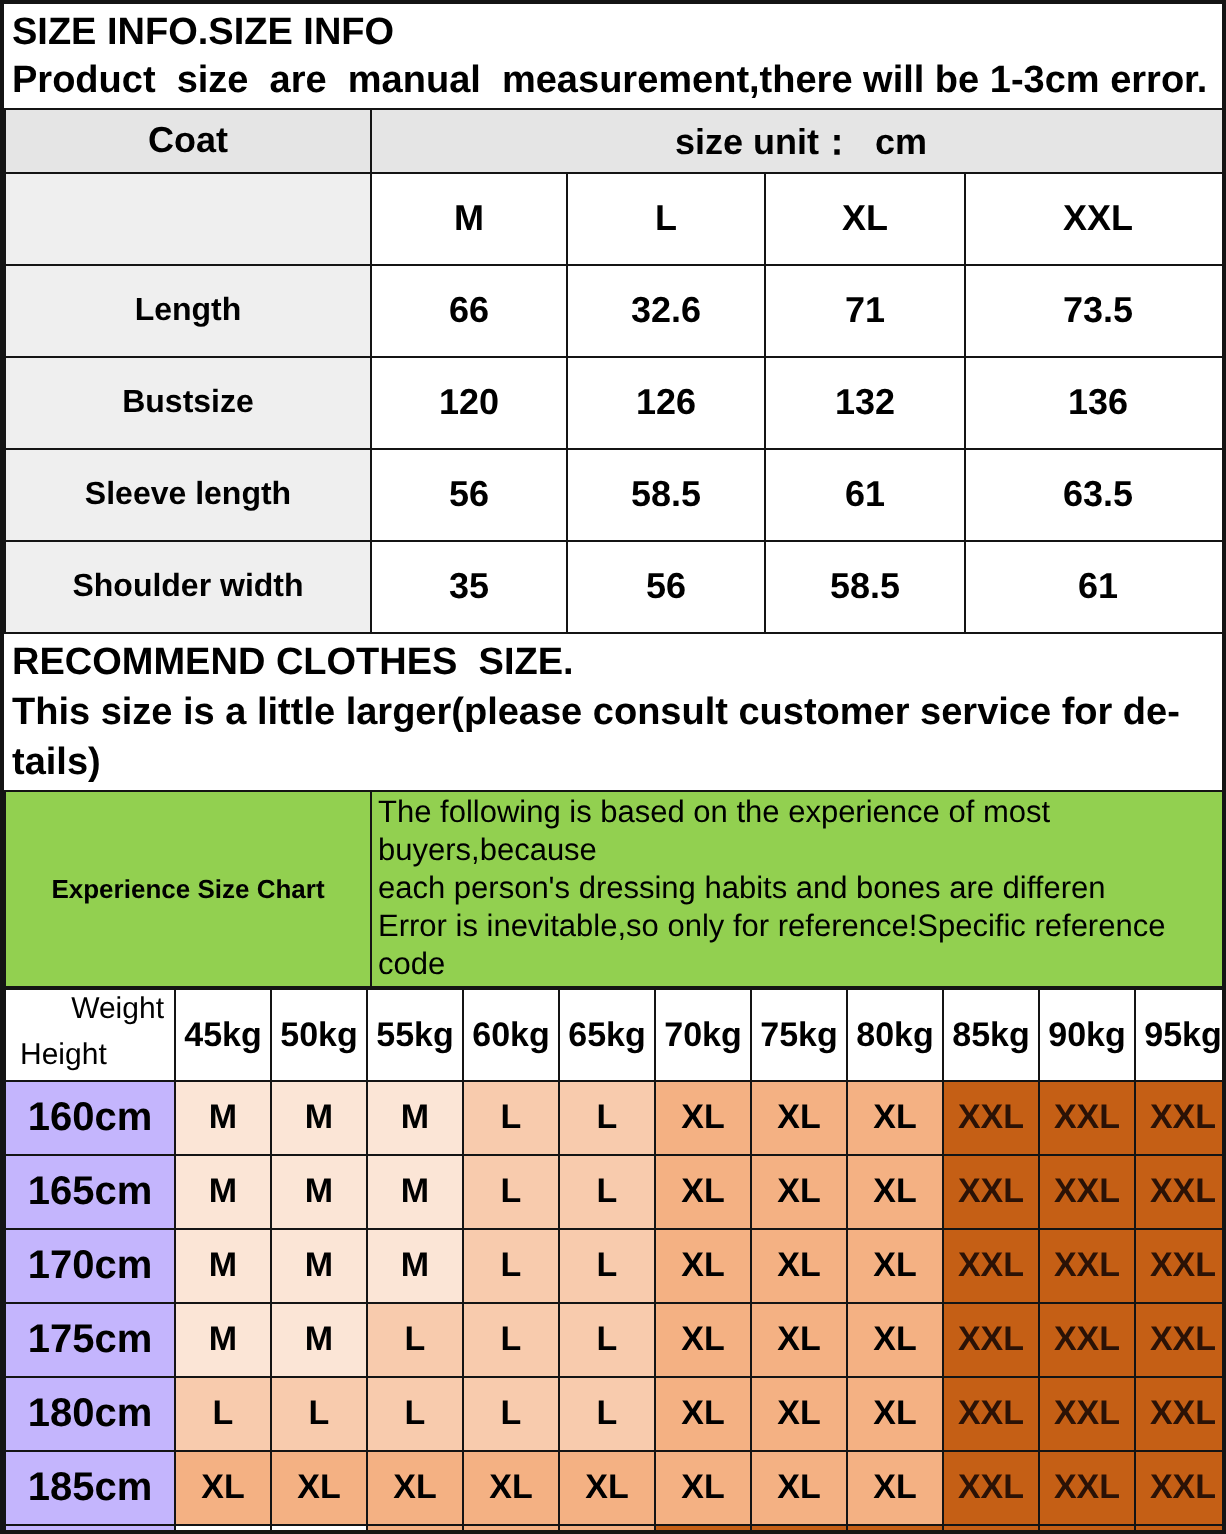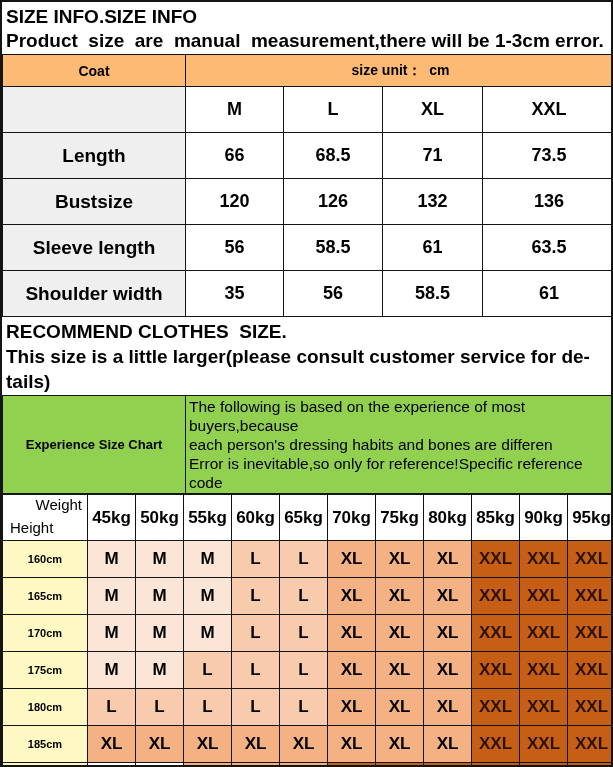--- a/index.html
+++ b/index.html
@@ -8,22 +8,22 @@
 
   .intro { padding:3px 0 1px 4px; }
   .intro div { font-weight:bold; font-size:19px; line-height:24px; white-space:pre-wrap; }
 
   table { border-collapse:collapse; width:613px; table-layout:fixed; }
   td, th { border:1px solid #141414; text-align:center; overflow:hidden; }
 
   
   .coat-table tr { height:46px; }
   .coat-table tr.unit-row { height:32px; }
-  .coat-table .green { background:#fdba74; font-weight:bold; font-size:14px; white-space:pre-wrap; }
-  .coat-table .rowlabel { background:#efefef; font-weight:bold; font-size:19px; }
+  .coat-table .green { background:#e5e5e5; font-weight:bold; font-size:18px; white-space:pre-wrap; }
+  .coat-table .rowlabel { background:#efefef; font-weight:bold; font-size:16px; }
   .coat-table .sizehead, .coat-table .val { font-weight:bold; font-size:18px; background:#fff; }
 
   
   .recommend { padding:2px 0 1px 4px; }
   .recommend div { font-weight:bold; font-size:19px; line-height:25px; white-space:pre-wrap; }
 
   
   .exp-table tr { height:58px; }
   .exp-table td { background:#92d050; }
   .exp-label { font-weight:bold; font-size:13px; }
@@ -31,21 +31,21 @@
 
   
   .matrix tr { height:37px; }
   .matrix tr.head-row { height:46px; }
   .matrix th, .matrix td { font-weight:bold; font-size:17px; background:#fff; }
   .matrix .m-M   { background:#fbe5d6; }
   .matrix .m-L   { background:#f8cbad; }
   .matrix .m-XL  { background:#f4b183; }
   .matrix .m-XXL { background:#c55f15; color:#2b1206; }
   .matrix .m-empty { background:#fff; }
-  .matrix .height-label { background:#fef9c3; font-size:11px; }
+  .matrix .height-label { background:#c4b5fd; font-size:20px; }
 
   .corner { position:relative; background:
     linear-gradient(to bottom right,
       transparent 0, transparent calc(50% - 1px),
       #333 calc(50% - 1px), #333 calc(50% + 1px),
       transparent calc(50% + 1px)); }
   .corner span { position:absolute; font-weight:normal; font-size:15px; }
   .corner .w { top:1px; right:5px; }
   .corner .h { bottom:4px; left:7px; }
 </style>
@@ -75,21 +75,21 @@
     <tr>
       <td class="rowlabel"></td>
       <td class="sizehead">M</td>
       <td class="sizehead">L</td>
       <td class="sizehead">XL</td>
       <td class="sizehead">XXL</td>
     </tr>
     <tr>
       <td class="rowlabel">Length</td>
       <td class="val">66</td>
-      <td class="val">68.5</td>
+      <td class="val">32.6</td>
       <td class="val">71</td>
       <td class="val">73.5</td>
     </tr>
     <tr>
       <td class="rowlabel">Bustsize</td>
       <td class="val">120</td>
       <td class="val">126</td>
       <td class="val">132</td>
       <td class="val">136</td>
     </tr>

